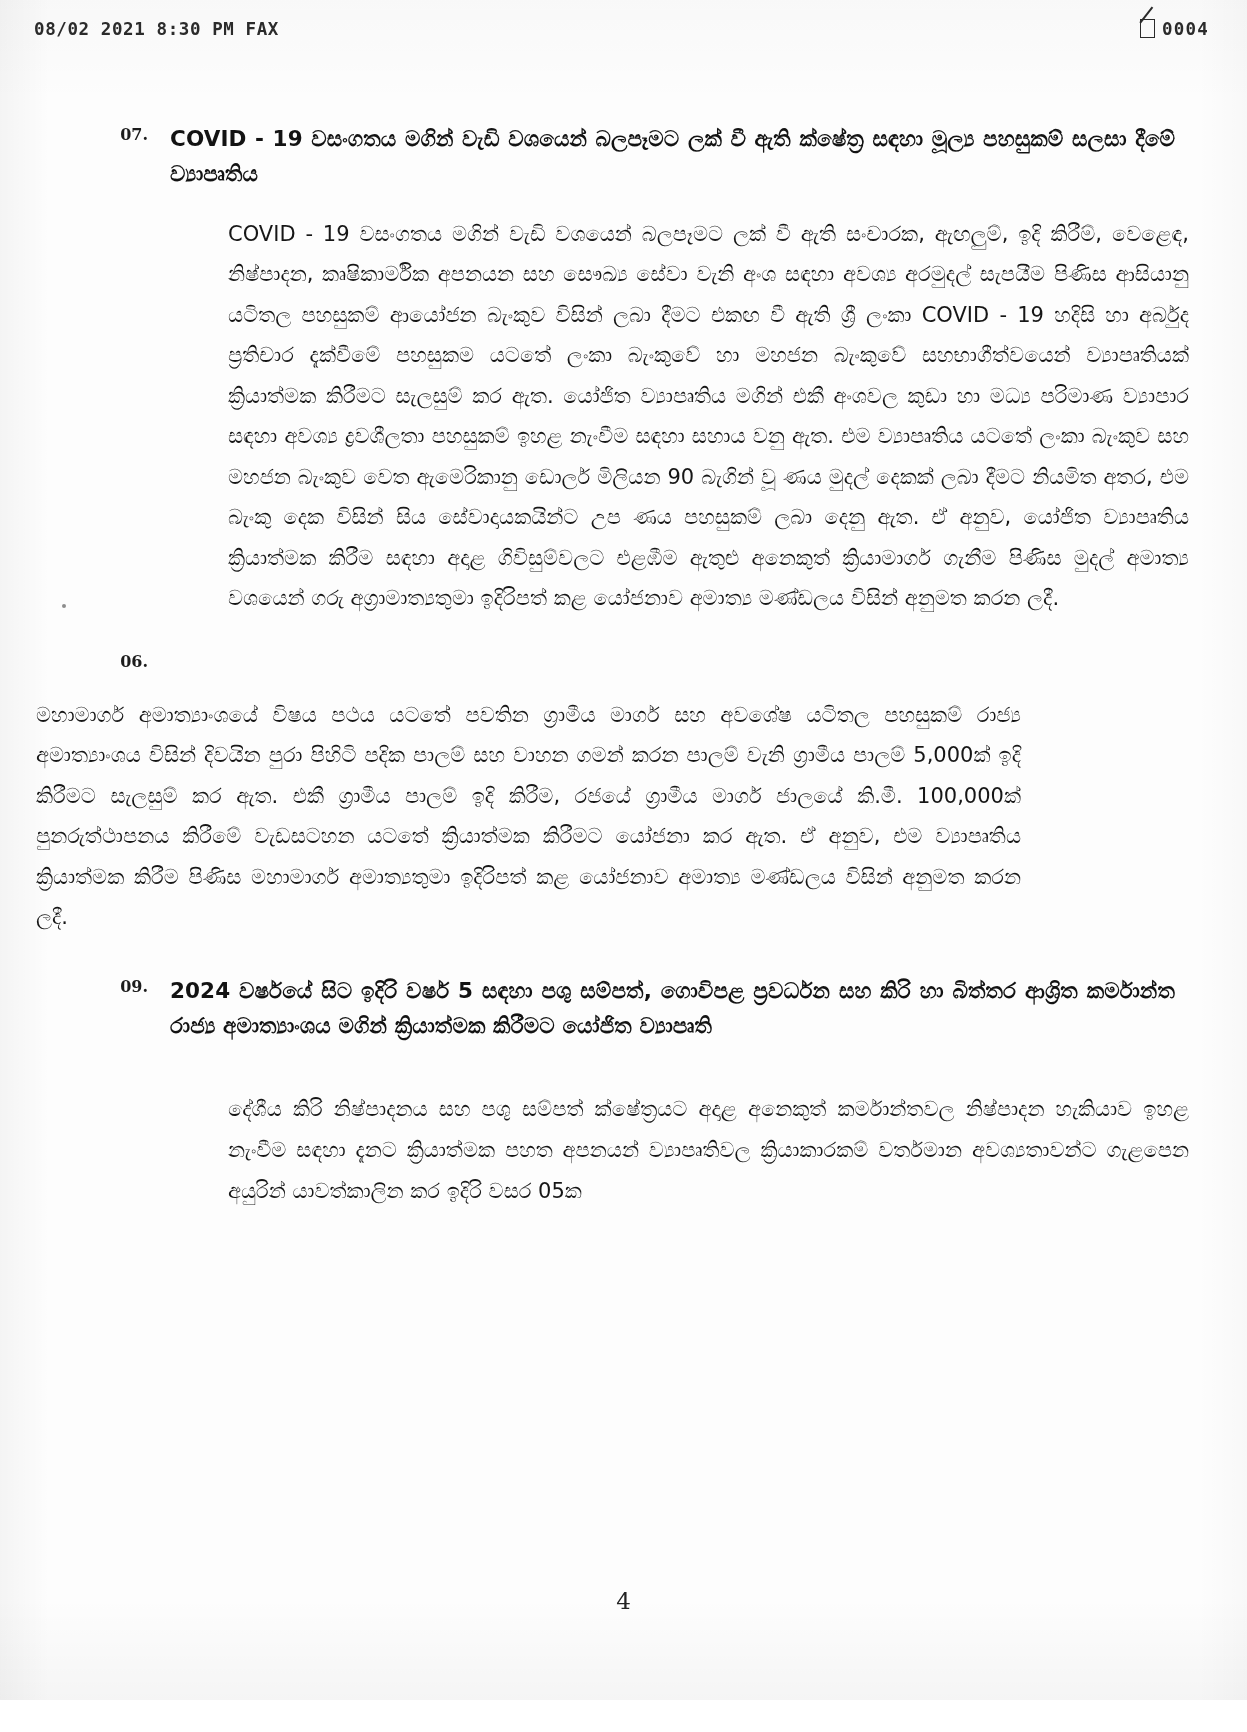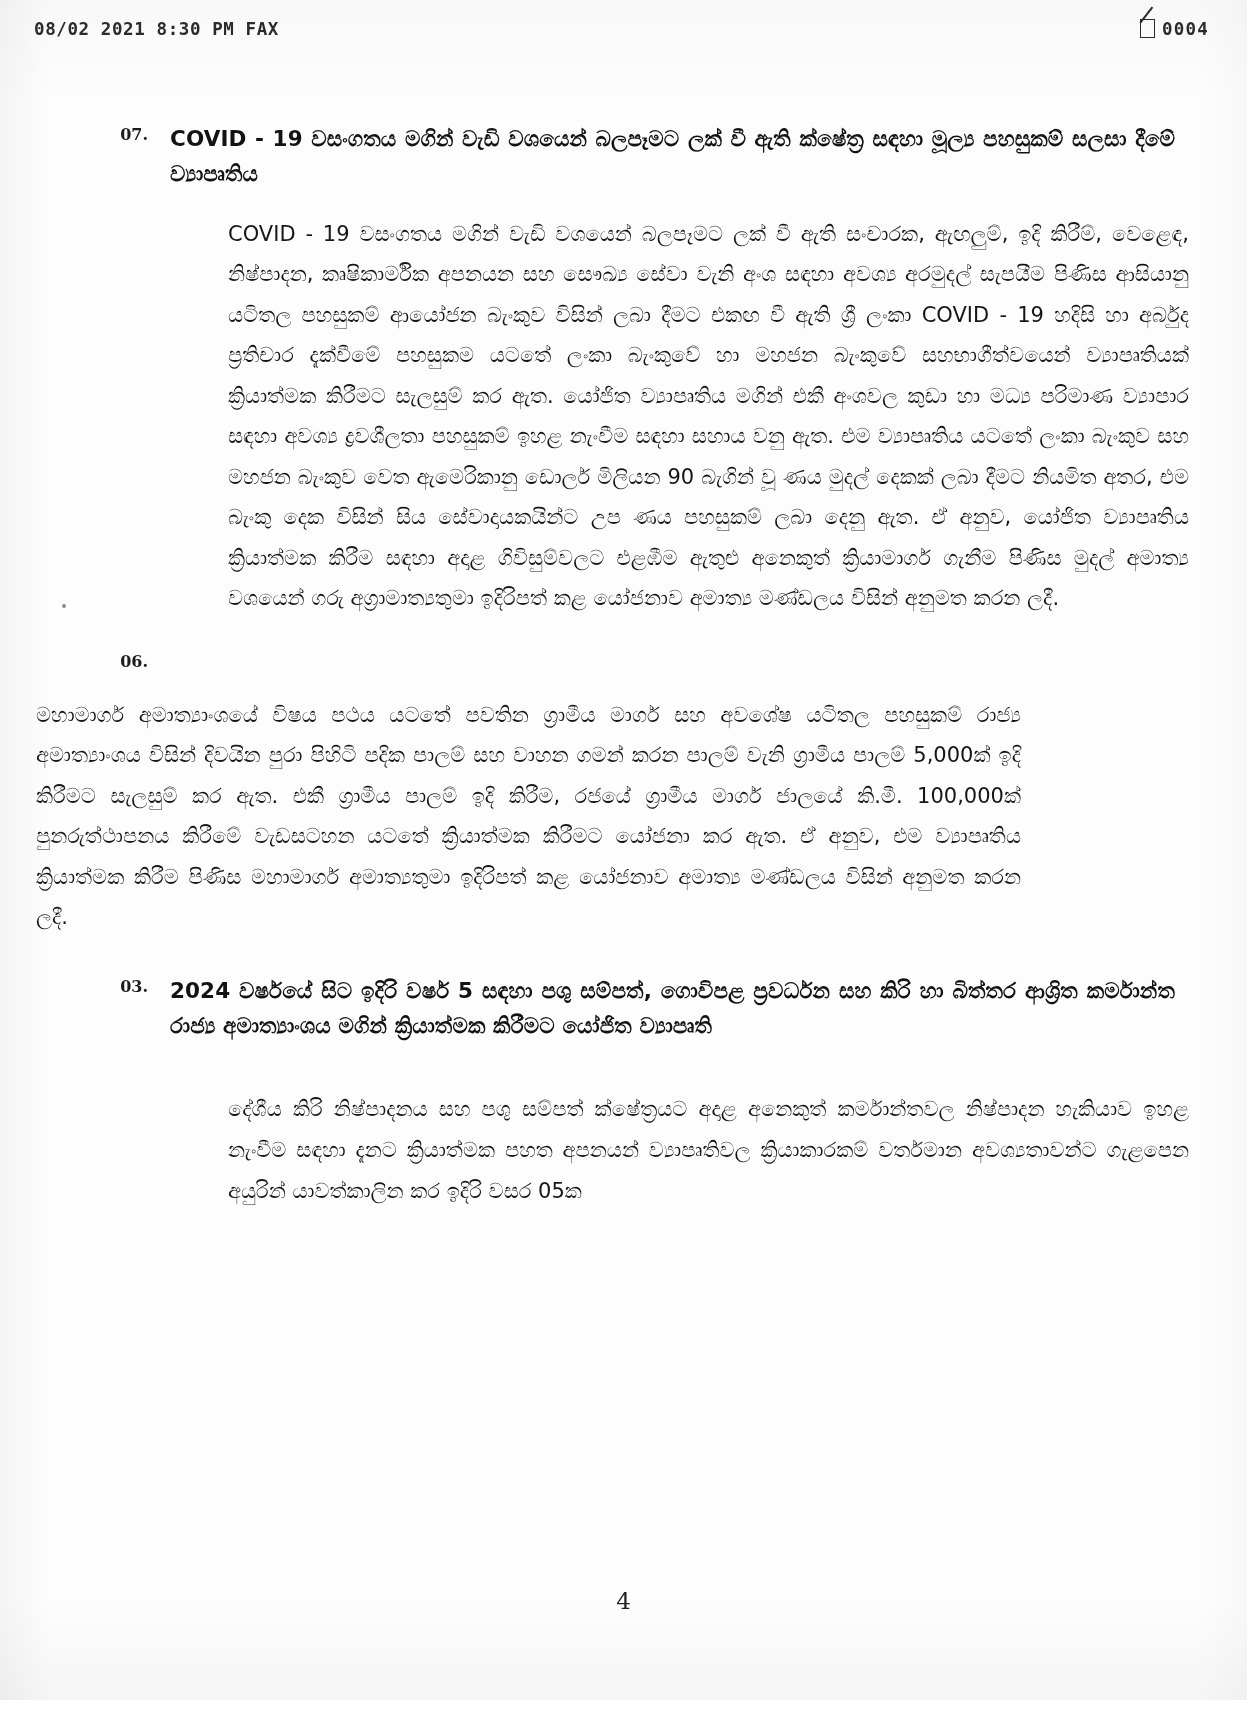--- a/index.html
+++ b/index.html
@@ -206,21 +206,21 @@
 
     <div class="item item-08">
       <div class="item-head">
         <div class="item-number">06.</div>
       </div>
       <div class="item-body">මහාමාර්ග අමාත්‍යාංශයේ විෂය පථය යටතේ පවතින ග්‍රාමීය මාර්ග සහ අවශේෂ යටිතල පහසුකම් රාජ්‍ය අමාත්‍යාංශය විසින් දිවයින පුරා පිහිටි පදික පාලම් සහ වාහන ගමන් කරන පාලම් වැනි ග්‍රාමීය පාලම් 5,000ක් ඉදි කිරීමට සැලසුම් කර ඇත. එකී ග්‍රාමීය පාලම් ඉදි කිරීම, රජයේ ග්‍රාමීය මාර්ග ජාලයේ කි.මී. 100,000ක් පුනරුත්ථාපනය කිරීමේ වැඩසටහන යටතේ ක්‍රියාත්මක කිරීමට යෝජනා කර ඇත. ඒ අනුව, එම ව්‍යාපෘතිය ක්‍රියාත්මක කිරීම පිණිස මහාමාර්ග අමාත්‍යතුමා ඉදිරිපත් කළ යෝජනාව අමාත්‍ය මණ්ඩලය විසින් අනුමත කරන ලදී.</div>
     </div>
 
     <div class="item item-09">
       <div class="item-head">
-        <div class="item-number">03.</div>
+        <div class="item-number">09.</div>
         <div class="item-title">2024 වර්ෂයේ සිට ඉදිරි වර්ෂ 5 සඳහා පශු සම්පත්, ගොවිපළ ප්‍රවර්ධන සහ කිරි හා බිත්තර ආශ්‍රිත කර්මාන්ත රාජ්‍ය අමාත්‍යාංශය මගින් ක්‍රියාත්මක කිරීමට යෝජිත ව්‍යාපෘති</div>
       </div>
       <div class="item-body">දේශීය කිරි නිෂ්පාදනය සහ පශු සම්පත් ක්ෂේත්‍රයට අදාළ අනෙකුත් කර්මාන්තවල නිෂ්පාදන හැකියාව ඉහළ නැංවීම සඳහා දැනට ක්‍රියාත්මක පහත අපනයන් ව්‍යාපෘතිවල ක්‍රියාකාරකම් වර්තමාන අවශ්‍යතාවන්ට ගැළපෙන අයුරින් යාවත්කාලින කර ඉදිරි වසර 05ක</div>
     </div>
 
   </div>
 
   <div class="page-footer">
     <span class="page-number">4</span>
   </div>

